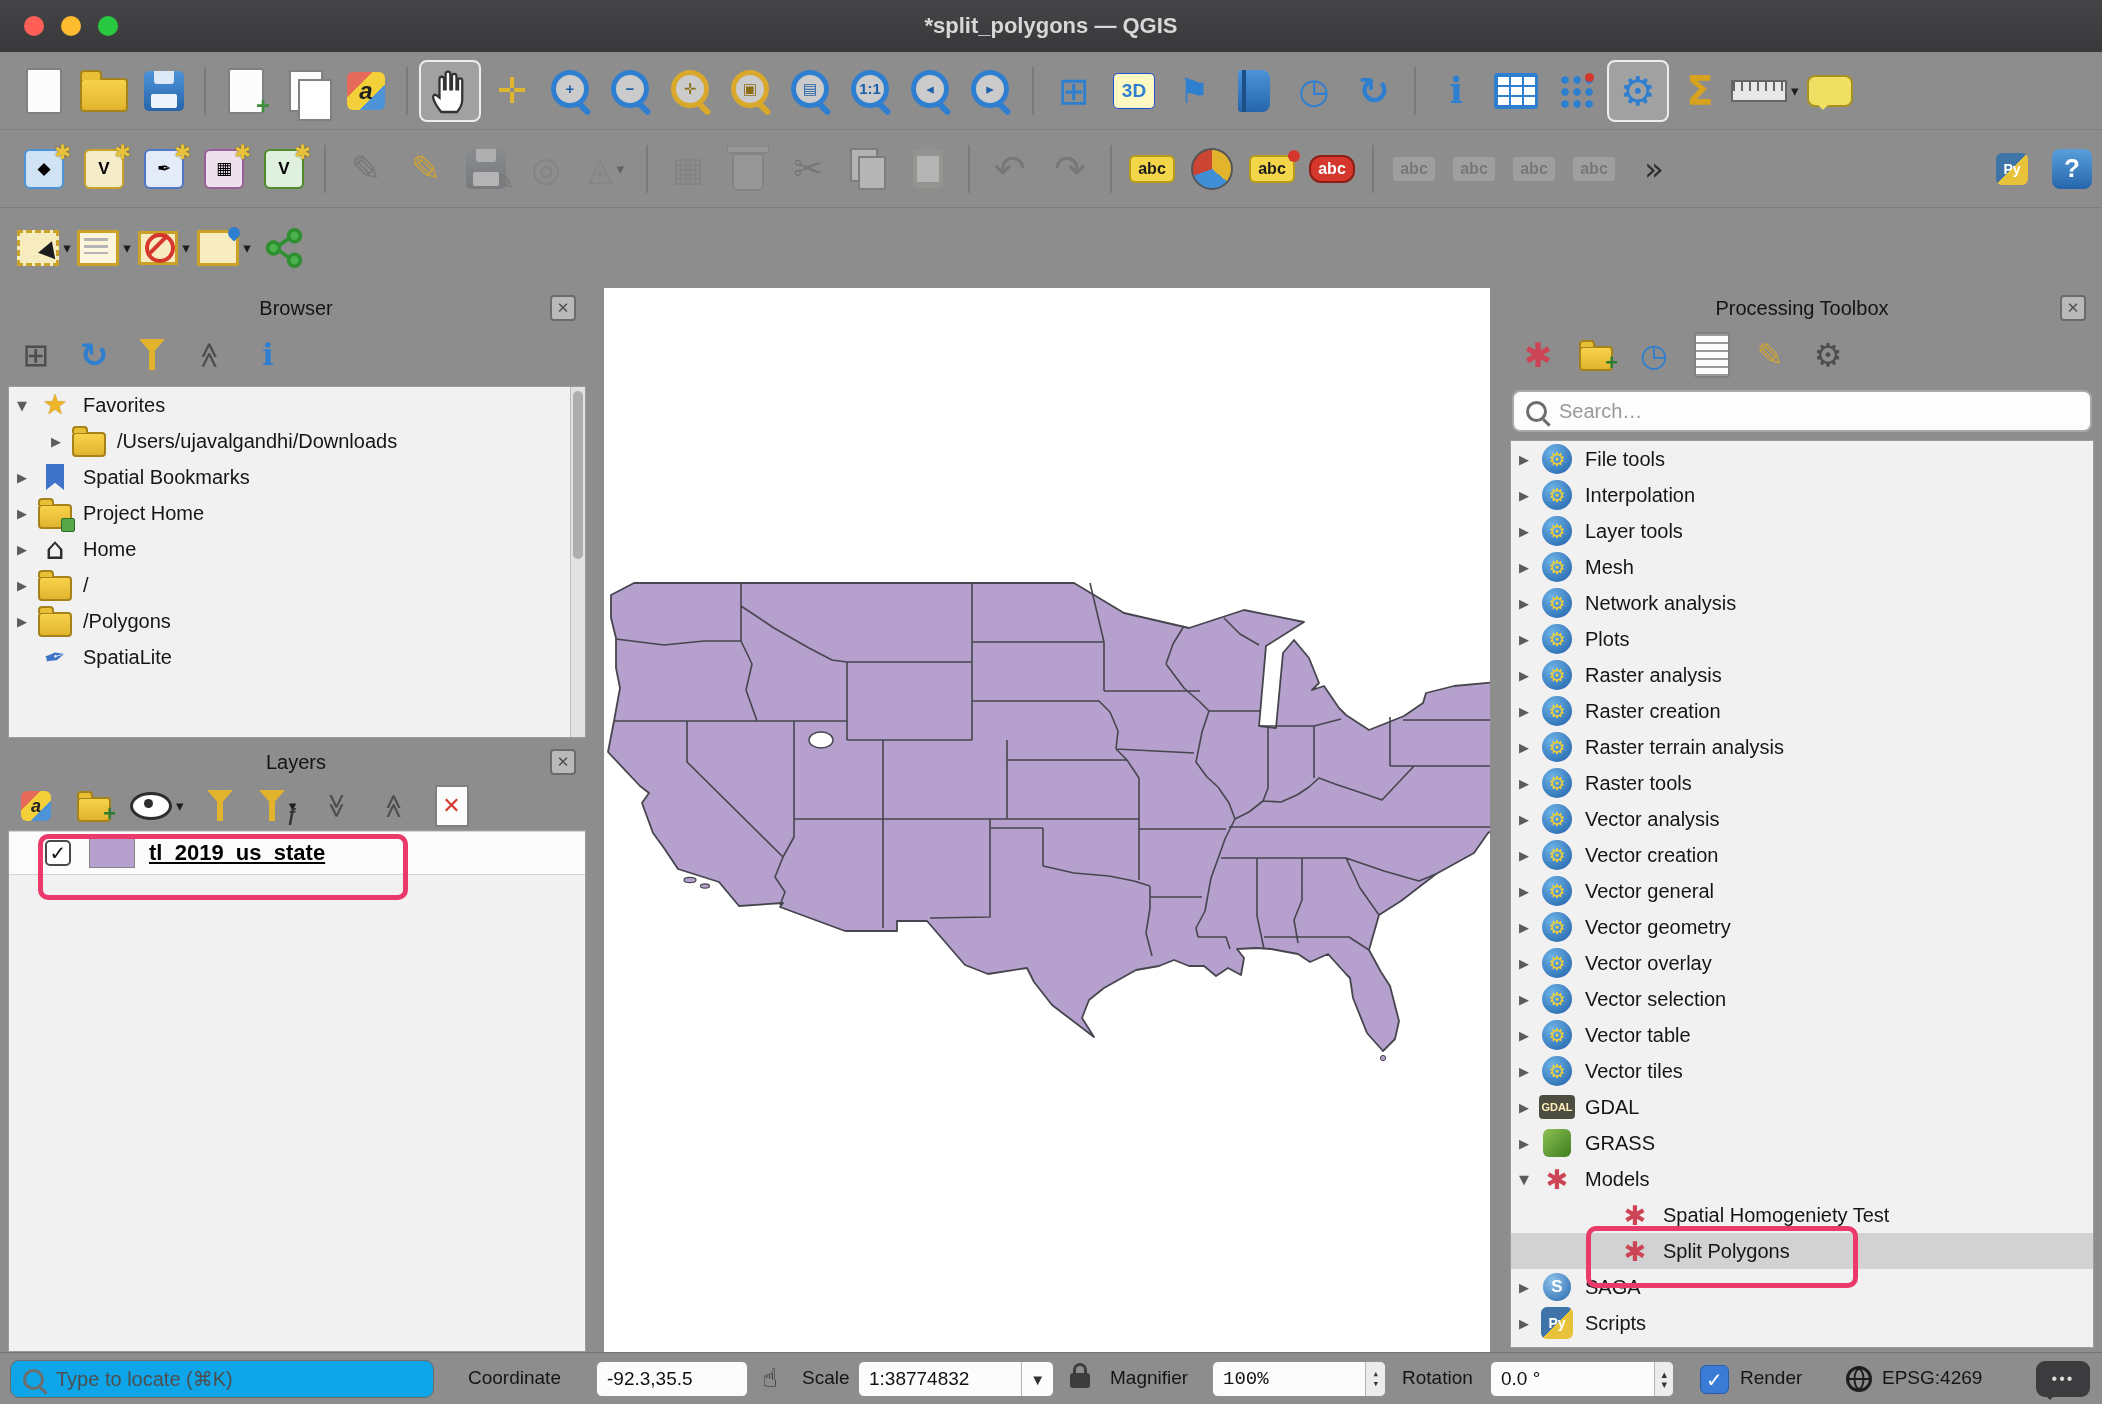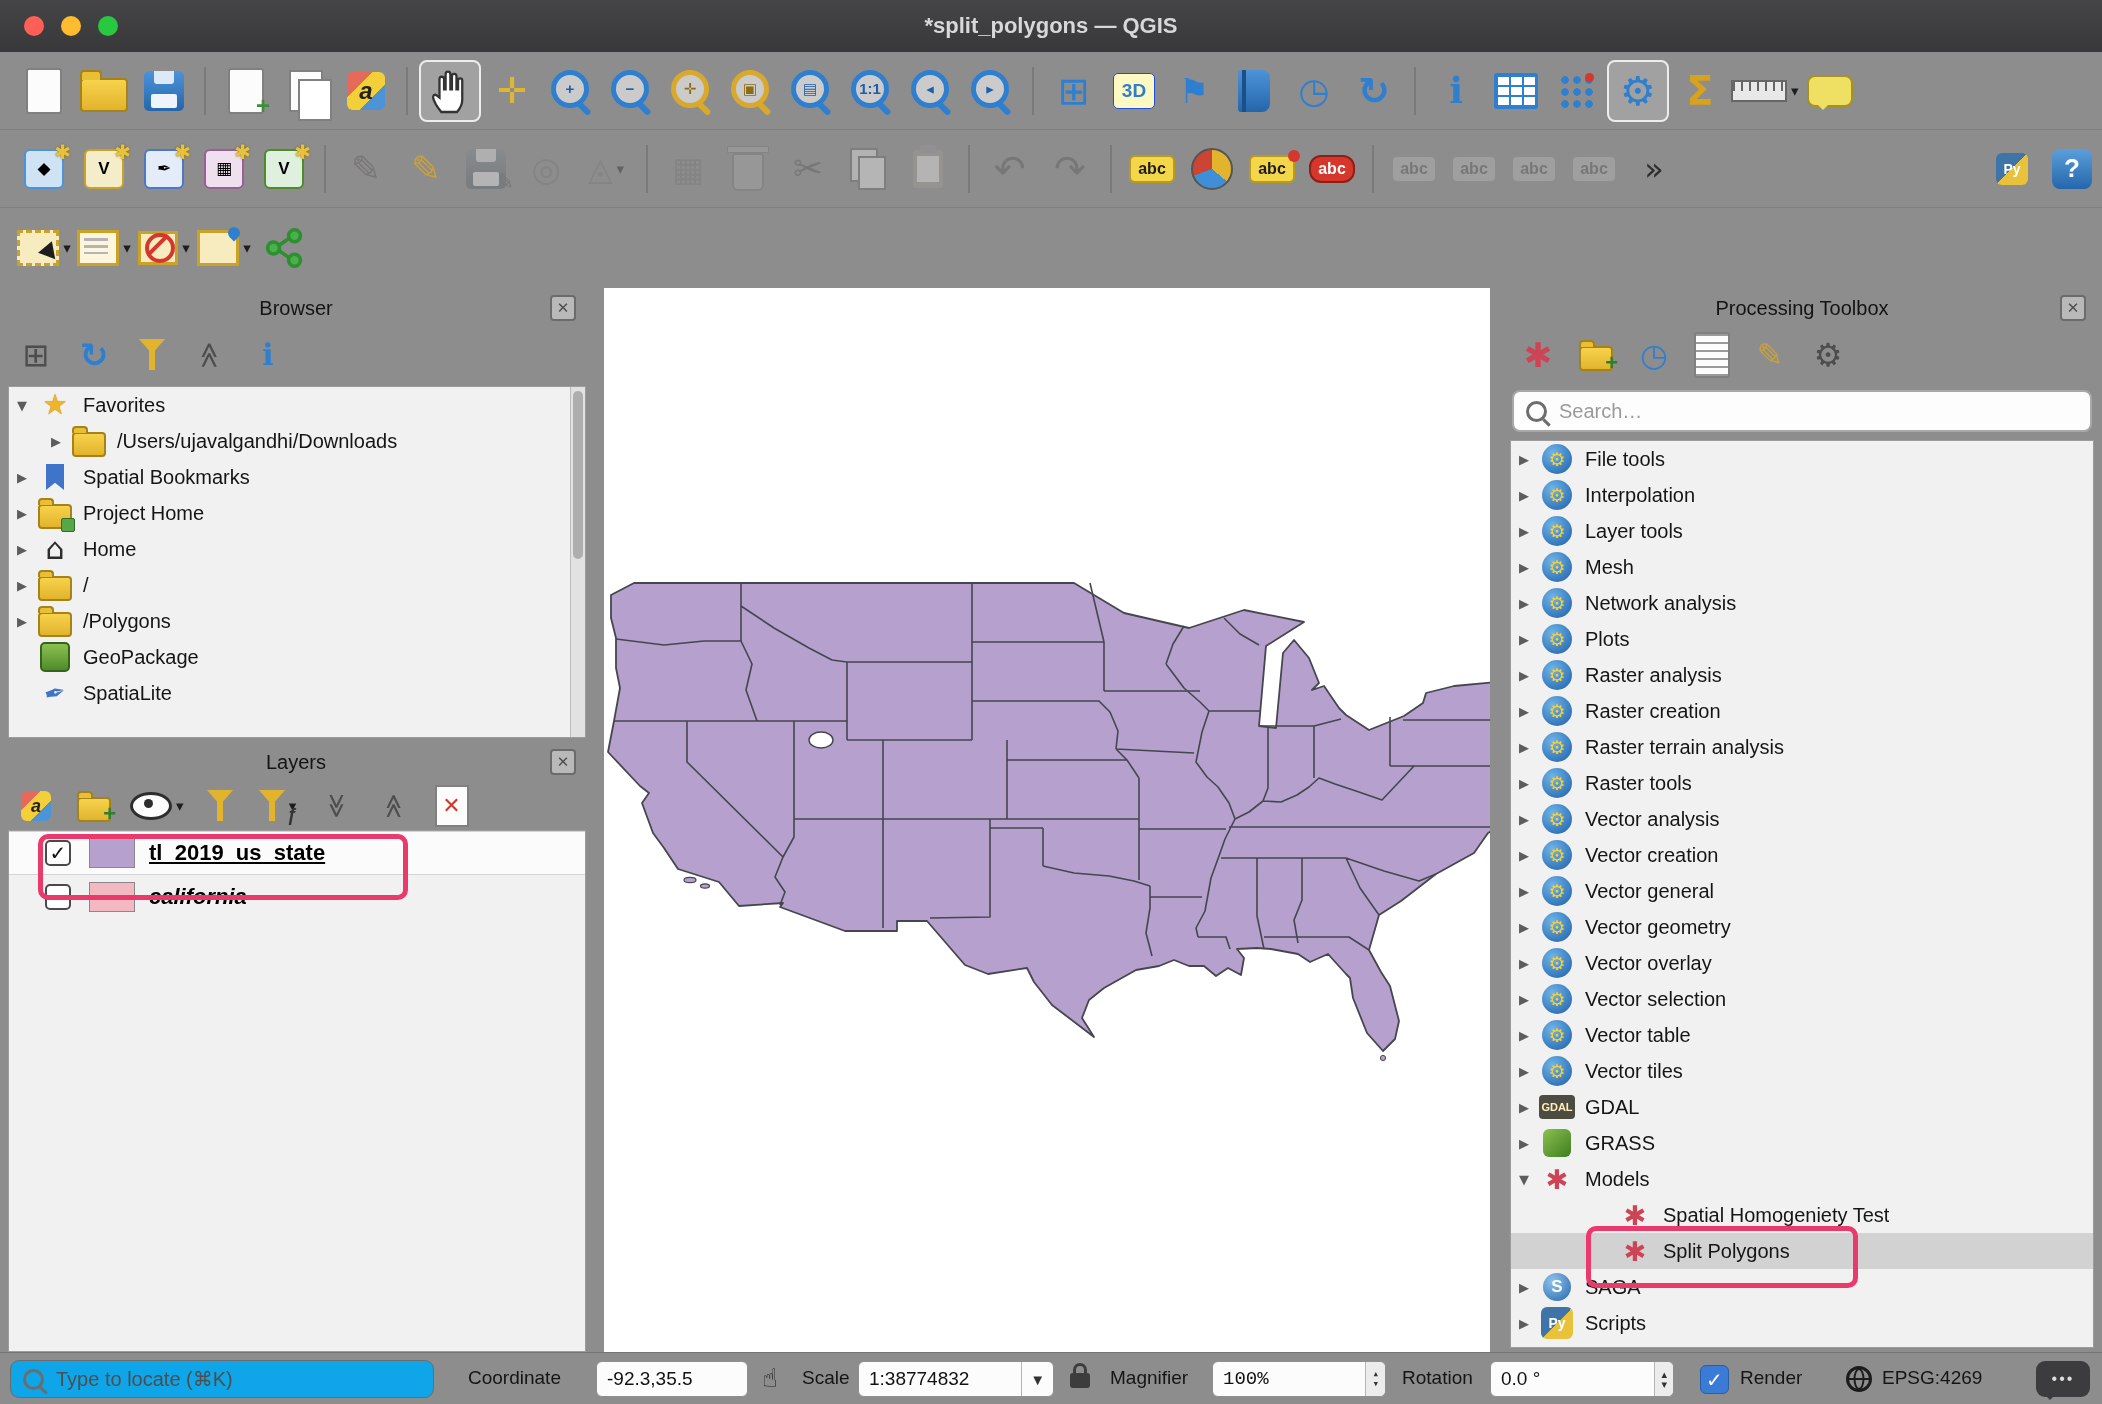--- a/index.html
+++ b/index.html
@@ -507,27 +507,20 @@
     <div class="trowi" style="padding-left: 8px;">
       <span class="tri">▶</span>
       <span class="ticon">
         <div class="ic-folder s"></div>
       </span>
       <span class="lbl">/Polygons</span>
     </div>
     <div class="trowi" style="padding-left: 8px;">
       <span class="tri"></span>
       <span class="ticon">
-        <div class="ic-gpkg"></div>
-      </span>
-      <span class="lbl">GeoPackage</span>
-    </div>
-    <div class="trowi" style="padding-left: 8px;">
-      <span class="tri"></span>
-      <span class="ticon">
         <span class="ic-feather">✒</span>
       </span>
       <span class="lbl">SpatiaLite</span>
     </div>
   </div>
 
 <div class="panel-head" style="left:0;top:742px;width:592px;">
   <span>Layers</span>
   <span class="close-box">✕</span>
 </div>
@@ -562,25 +555,20 @@
     </div>
     <div class="ptb">
       <div class="ic-remove">✕</div>
     </div>
   </div>
 <div class="tree" id="layers-list" style="left:8px;top:830px;width:578px;height:522px;">
     <div class="lrow active">
       <div class="cb">✓</div>
       <div class="swatch" style="background: rgb(181, 160, 206);"></div>
       <span class="lbl" style="font-weight: 700; text-decoration: underline;">tl_2019_us_state</span>
-    </div>
-    <div class="lrow">
-      <div class="cb" style="color: transparent;"></div>
-      <div class="swatch" style="background: rgb(242, 185, 195);"></div>
-      <span class="lbl" style="font-weight: 700; font-style: italic;">california</span>
     </div>
   </div>
 
 <div id="map-canvas">
   <svg id="map-svg" width="886" height="1064" viewBox="0 0 886 1064">
     <path class="land" d="M7,307 L30,295 L470,295 L520,325 L585,340 L640,322 L700,334 L662,358 L655,438 L672,440 L679,365 L690,352 L705,370 L715,395 L708,402 L720,398 L735,420 L742,427 L765,442 L800,428 L819,415 L822,405 L850,398 L893,394 L893,540 L884,545 L870,565 L832,586 L797,613 L775,627 L765,662 L777,684 L786,698 L795,733 L791,751 L779,763 L763,745 L749,710 L746,690 L742,686 L724,666 L706,674 L694,666 L667,661 L653,660 L633,661 L640,670 L637,687 L624,680 L612,688 L600,678 L585,678 L570,672 L555,678 L532,682 L500,700 L485,712 L478,730 L490,749 L448,717 L430,694 L423,680 L384,686 L361,677 L323,633 L293,633 L293,643 L241,643 L176,619 L179,615 L135,618 L115,594 L74,581 L60,560 L49,545 L38,515 L45,505 L36,498 L4,464 L10,433 L16,400 L12,380 L12,350 L7,330 Z" fill="#b5a0ce" stroke="#46464e" stroke-width="1.8" stroke-linejoin="round"></path>
     <path class="borders" fill="none" stroke="#46464e" stroke-width="1.6" stroke-linejoin="round" d="M12,351 L60,357 L100,353 L138,353 M137,295 L137,353 M137,353 L148,376 L142,402 L153,433 M10,433 L243,433 M83,433 L83,474 L179,569 M179,569 L171,589 L181,604 L176,617 M190,433 L190,549 L179,569 M190,531 L535,531 M279,452 L279,640 M243,374 L243,452 M243,452 L368,452 M243,374 L368,374 M137,318 L170,340 L205,360 L228,372 L243,374 M368,295 L368,452 M368,354 L500,354 M500,354 L486,295 M500,354 L500,403 M500,403 L596,403 M368,413 L495,413 L506,424 M506,424 L514,443 L512,461 M512,461 L523,472 L535,490 M403,472 L523,472 M403,452 L403,531 M386,531 L386,629 L326,630 M386,540 L439,540 M439,540 L439,578 M439,578 L470,585 L505,588 L530,593 L546,598 M546,598 L546,620 L542,645 L548,668 M535,531 L535,592 M535,541 L622,541 M546,609 L598,609 M562,376 L580,400 L596,414 L605,423 L598,444 L592,474 L603,489 L614,499 L625,515 L631,531 L621,551 L615,568 L607,590 L601,623 L592,640 L594,649 M594,649 L622,649 L626,661 M580,338 L569,356 L562,376 M605,423 L656,423 M664,440 L664,500 L659,513 M631,531 L645,524 L659,513 L677,514 L693,507 L705,499 L715,490 L731,496 L752,503 M710,438 L710,490 M656,438 L710,438 L737,431 M786,429 L786,478 M786,478 L893,478 M799,432 L893,432 M625,539 L765,539 M617,570 L742,570 M653,570 L653,628 L660,661 M698,570 L698,612 L690,632 L694,655 M660,649 L745,649 L765,662 M775,627 L756,600 L742,570 M742,570 L780,583 L815,593 L832,586 M765,539 L893,539 M810,478 L778,512 L752,503 M620,330 L636,346 L655,357 M535,490 L535,531 M512,461 L590,465"></path>
     <ellipse cx="217" cy="452" rx="12" ry="8" fill="#ffffff" stroke="#46464e" stroke-width="1.4"></ellipse>
     <ellipse cx="86" cy="592" rx="6" ry="2.6" fill="#b5a0ce" stroke="#46464e" stroke-width="1.2"></ellipse>
     <ellipse cx="101" cy="598" rx="4.5" ry="2.2" fill="#b5a0ce" stroke="#46464e" stroke-width="1.2"></ellipse>

